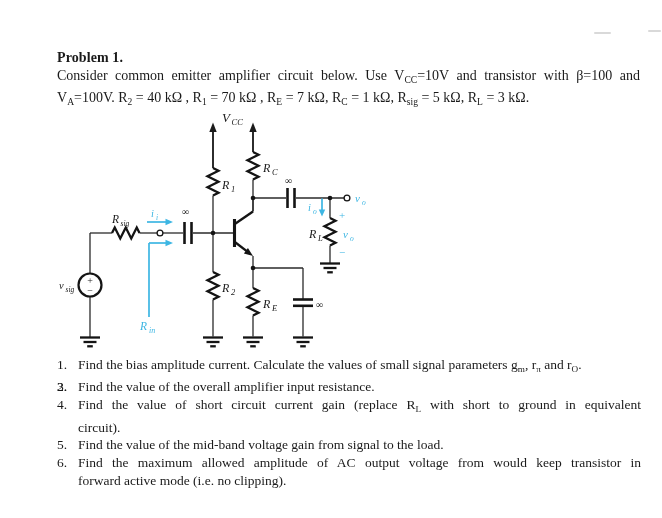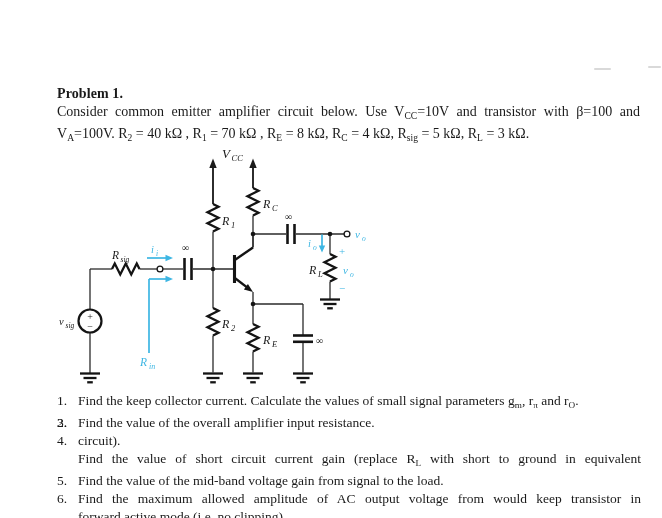--- a/index.html
+++ b/index.html
@@ -5,21 +5,21 @@
   html,body{margin:0;padding:0;}
   body{
     width:662px;height:518px;
     background:#ffffff;
     position:relative;
     overflow:hidden;
     font-family:"Liberation Serif", serif;
     color:#1a1a1a;
     -webkit-font-smoothing:antialiased;
   }
-  .page{position:absolute;inset:0;margin-top:36px;}
+  .page{position:absolute;inset:0;}
   .artifact{position:absolute;background:#d9d9d9;height:2px;border-radius:1px;}
   .doc-head{position:absolute;left:57px;top:49px;width:583px;}
   .doc-title{font-size:14px;font-weight:bold;line-height:18px;letter-spacing:.1px;}
   .intro-line{font-size:14px;line-height:18.4px;}
   .justify-full{text-align:justify;text-align-last:justify;}
   .sub{font-size:.68em;vertical-align:-0.28em;letter-spacing:0;}
   .questions{position:absolute;left:57px;top:356px;width:584px;font-size:13.5px;line-height:17.8px;}
   .q-item{position:relative;padding-left:21px;}
   .q-num{position:absolute;left:0;top:0;}
   .q-line{display:block;}
@@ -31,21 +31,21 @@
 <body>
 
 <div class="page">
 
   <div class="artifact" style="left:594px;top:32px;width:17px;"></div>
   <div class="artifact" style="left:648px;top:30px;width:13px;"></div>
 
   <div class="doc-head">
     <div class="doc-title">Problem 1.</div>
     <div class="intro-line justify-full"><span>Consider common emitter amplifier circuit below. Use V</span><span class="sub">CC</span><span>=10V and transistor with β=100 and</span></div>
-    <div class="intro-line"><span>V</span><span class="sub">A</span><span>=100V. R</span><span class="sub">2</span><span> = 40 kΩ , R</span><span class="sub">1</span><span> = 70 kΩ , R</span><span class="sub">E</span><span> = 8 kΩ, R</span><span class="sub">C</span><span> = 4 kΩ, R</span><span class="sub">sig</span><span> = 5 kΩ, R</span><span class="sub">L</span><span> = 3 kΩ.</span></div>
+    <div class="intro-line"><span>V</span><span class="sub">A</span><span>=100V. R</span><span class="sub">2</span><span> = 40 kΩ , R</span><span class="sub">1</span><span> = 70 kΩ , R</span><span class="sub">E</span><span> = 7 kΩ, R</span><span class="sub">C</span><span> = 1 kΩ, R</span><span class="sub">sig</span><span> = 5 kΩ, R</span><span class="sub">L</span><span> = 3 kΩ.</span></div>
   </div>
 
   <svg class="circuit-svg" width="340" height="250" viewBox="40 106 340 250" xmlns="http://www.w3.org/2000/svg">
 
     <g stroke="#2a2a2a" stroke-width="1.3" fill="none">
       <path d="M213,128 V168"></path>
       <path d="M213,195.5 V272"></path>
       <path d="M213,299.5 V336.5"></path>
       <path d="M253,128 V152"></path>
       <path d="M253,179.5 V198"></path>
@@ -225,33 +225,33 @@
         <text x="343" y="238" font-size="11">v</text>
         <text x="350" y="241" font-size="7.5">o</text>
       </g>
       <text x="339" y="256" font-size="11" font-style="normal">−</text>
     </g>
   </svg>
 
   <div class="questions">
     <div class="q-item">
       <span class="q-num">1.</span>
-      <span class="q-line"><span>Find the keep collector current. Calculate the values of small signal parameters g</span><span class="sub">m</span><span>, r</span><span class="sub">π</span><span> and r</span><span class="sub">O</span><span>.</span></span>
+      <span class="q-line"><span>Find the bias amplitude current. Calculate the values of small signal parameters g</span><span class="sub">m</span><span>, r</span><span class="sub">π</span><span> and r</span><span class="sub">O</span><span>.</span></span>
     </div>
     <div class="q-item">
       <span class="q-num">2.</span>
     </div>
     <div class="q-item">
       <span class="q-num">3.</span>
       <span class="q-line"><span>Find the value of the overall amplifier input resistance.</span></span>
     </div>
     <div class="q-item">
       <span class="q-num">4.</span>
+      <span class="q-line justify-full"><span>Find the value of short circuit current gain (replace R</span><span class="sub">L</span><span> with short to ground in equivalent</span></span>
       <span class="q-line"><span>circuit).</span></span>
-      <span class="q-line justify-full"><span>Find the value of short circuit current gain (replace R</span><span class="sub">L</span><span> with short to ground in equivalent</span></span>
     </div>
     <div class="q-item">
       <span class="q-num">5.</span>
       <span class="q-line"><span>Find the value of the mid-band voltage gain from signal to the load.</span></span>
     </div>
     <div class="q-item">
       <span class="q-num">6.</span>
       <span class="q-line justify-full"><span>Find the maximum allowed amplitude of AC output voltage from would keep transistor in</span></span>
       <span class="q-line"><span>forward active mode (i.e. no clipping).</span></span>
     </div>

